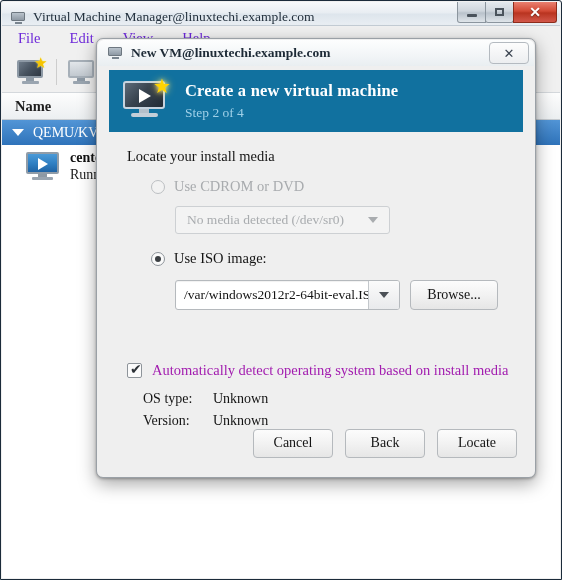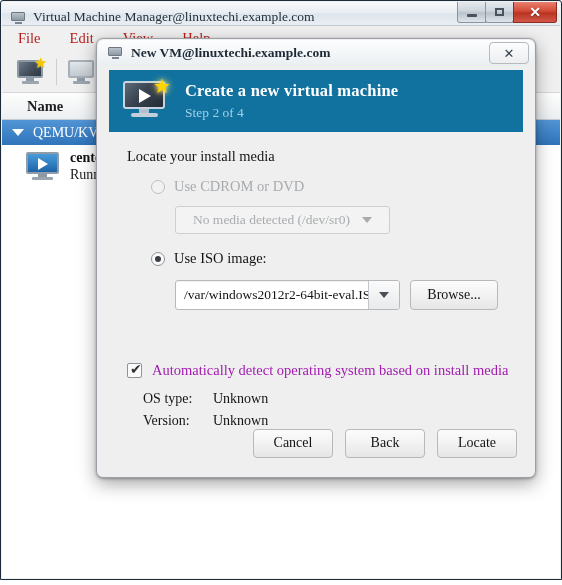--- a/index.html
+++ b/index.html
@@ -110,21 +110,21 @@
     left: 1px; top: 25px;
     width: 558px; height: 25px;
     background: #f0f0f0;
     display: flex;
     align-items: center;
     padding-left: 14px;
     box-sizing: border-box;
   }
   .menu-item {
     font-size: 14.5px;
-    color: #b91c1c;
+    color: #6d28d9;
     margin-right: 25px;
     padding: 1px 2px;
     font-family: Liberation Serif, serif;
   }
 
   .vmm-toolbar {
     position: absolute;
     left: 1px; top: 50px;
     width: 558px; height: 41px;
     background: #f0f0f0;
@@ -174,21 +174,21 @@
     background: linear-gradient(to bottom,#fdfdfd,#eceff1);
     border-top: 1px solid #d4d8dc;
     border-bottom: 1px solid #c6cbd0;
     box-sizing: border-box;
     display: flex; align-items: center;
   }
   .vmm-listhead .col {
     font-size: 14.5px;
     color: #1e1e1e;
     font-weight: bold;
-    padding-left: 25px;
+    padding-left: 13px;
   }
   .vmm-listbody {
     position: absolute;
     left: 1px; top: 119px;
     width: 558px; bottom: 1px;
     background: #ffffff;
     overflow: hidden;
   }
   .tree-row-host {
     height: 25px;
@@ -340,21 +340,21 @@
   }
   .opt-label { font-size: 14.5px; color: #141414; }
   .opt-label.disabled { color: #a8abae; }
 
   .combo-disabled {
     margin-left: 48px; margin-top: 11px;
     width: 215px; height: 28px;
     border: 1px solid #cdd0d3; border-radius: 3px;
     background: #f3f3f3;
     display: flex; align-items: center; justify-content: space-between;
-    padding: 0 17px; box-sizing: border-box;
+    padding: 0 11px; box-sizing: border-box;
   }
   .combo-disabled span { font-size: 13.5px; color: #a9acaf; }
   .caret {
     width: 0; height: 0;
     border-left: 5px solid transparent;
     border-right: 5px solid transparent;
     border-top: 6px solid #a9acaf;
   }
   .caret.dark { border-top-color: #4b5056; }
 

